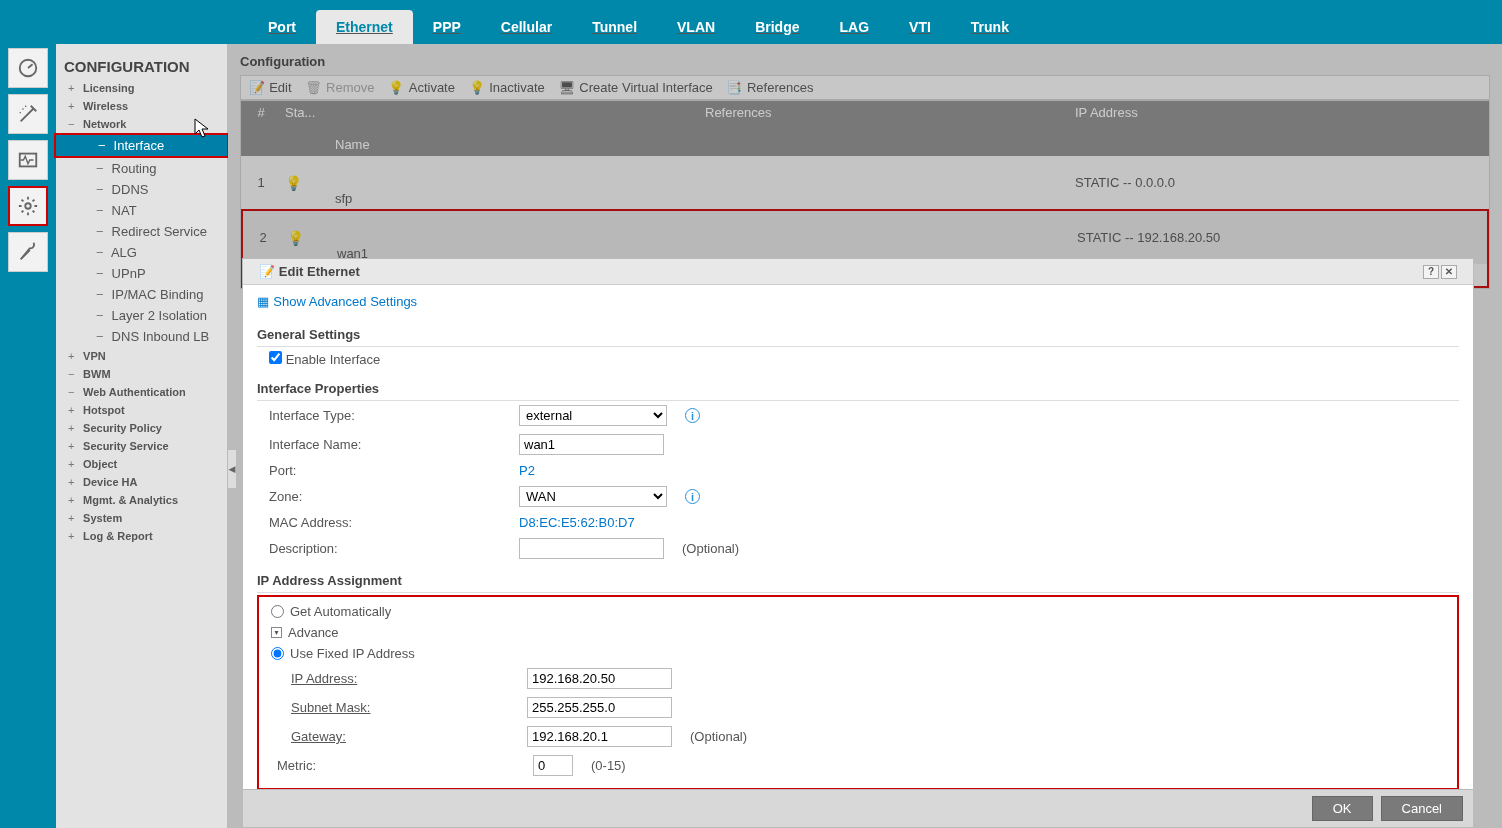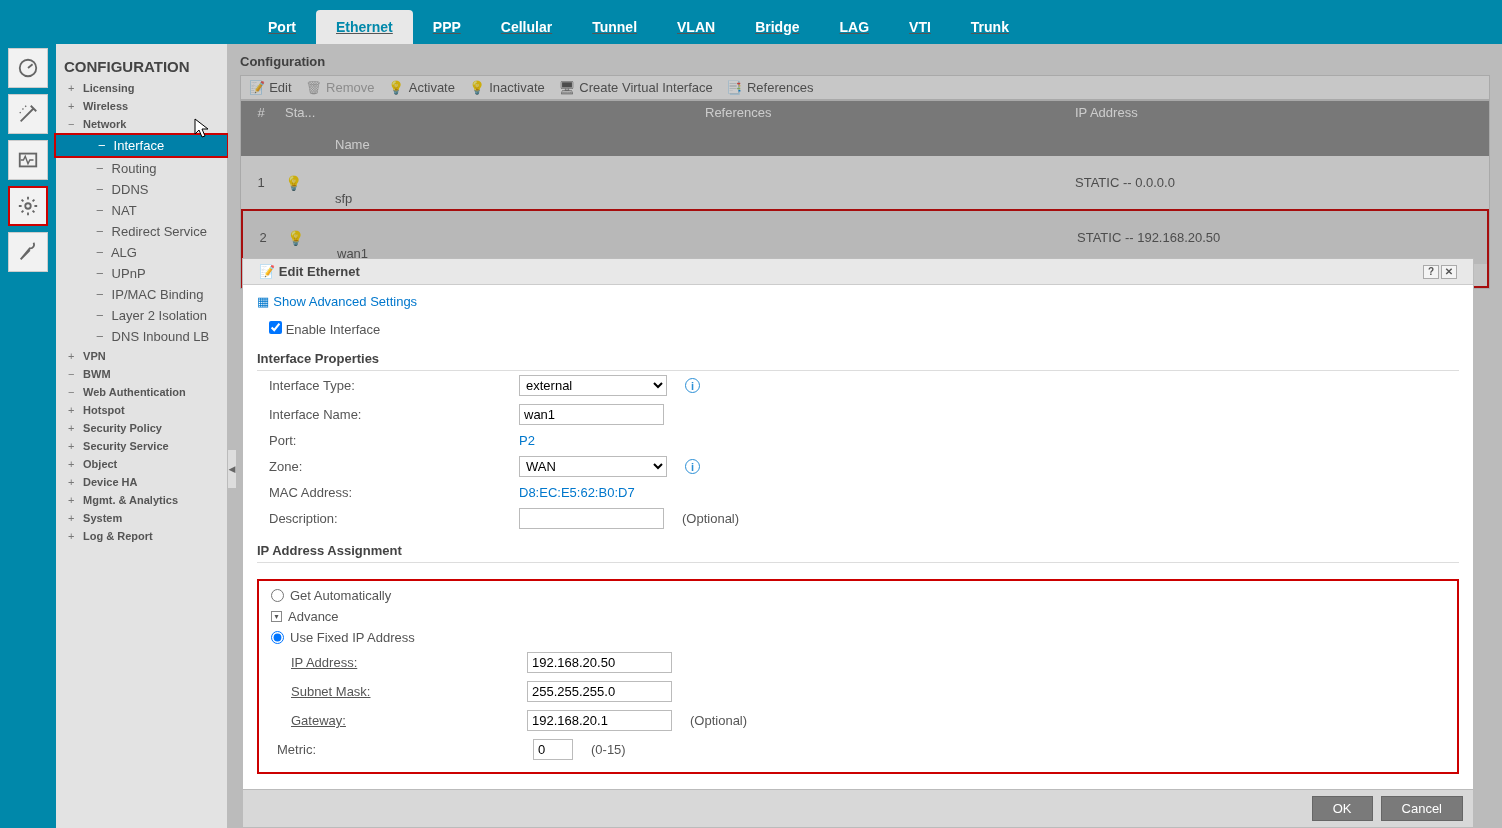--- a/index.html
+++ b/index.html
@@ -58,21 +58,21 @@
 
 .group-title { font-weight:bold; color:#444; margin-top:10px; border-bottom:1px solid #ddd; padding-bottom:4px; }
 .form-row { display:flex; align-items:center; padding:4px 0 4px 12px; font-size:13px; }
 .form-row .lbl { width:250px; }
 .form-row input[type=text] { width:145px; border:1px solid #bbb; padding:2px 4px; font-size:13px; }
 .form-row select { width:148px; border:1px solid #bbb; padding:1px 2px; font-size:13px; background:#fff; }
 .form-row .info { color:#2b8fd6; margin-left:18px; font-weight:bold; border:1.5px solid #2b8fd6; border-radius:50%; width:15px; height:15px; display:inline-flex; align-items:center; justify-content:center; font-size:11px; }
 .form-row .opt { margin-left:18px; color:#555; }
 .linkval { color:#0077cc; }
 
-.ip-box { border:2px solid #c00; margin-top:16px; padding:4px 6px 8px 6px; }
+.ip-box { border:2px solid #c00; margin-top:2px; padding:4px 6px 8px 6px; }
 .radio-row { display:flex; align-items:center; gap:6px; padding:3px 0 3px 6px; }
 .sub-indent .form-row .lbl { padding-left:14px; width:250px;text-decoration:underline; }
 input.metric { width:40px !important; }
 
 .dlg-foot { background:#d8d8d8; padding:6px 10px; display:flex; justify-content:flex-end; gap:8px; border-top:1px solid #bbb; }
 .dlg-foot button { background:#7a7a7a; color:#fff; border:1px solid #666; padding:4px 20px; font-size:13px; cursor:pointer; }
 
 .cursor { position:absolute; left:194px; top:118px; z-index:50; pointer-events:none; }
 </style>
 </head>
@@ -228,20 +228,21 @@
             <div>?</div>
             <div>✕</div>
           </div>
         </div>
         <div class="dlg-body">
           <div class="adv-link">
               <span>▦</span>
               <span>Show Advanced Settings</span>
             </div>
 
+          <div class="group-title">General Settings</div>
           <div class="form-row">
             <label><input type="checkbox" checked="" style=""> <span>Enable Interface</span></label>
           </div>
 
           <div class="group-title">Interface Properties</div>
 
           <div class="form-row">
             <span class="lbl">Interface Type:</span>
             <select><option>external</option></select>
             <span class="info">i</span>

